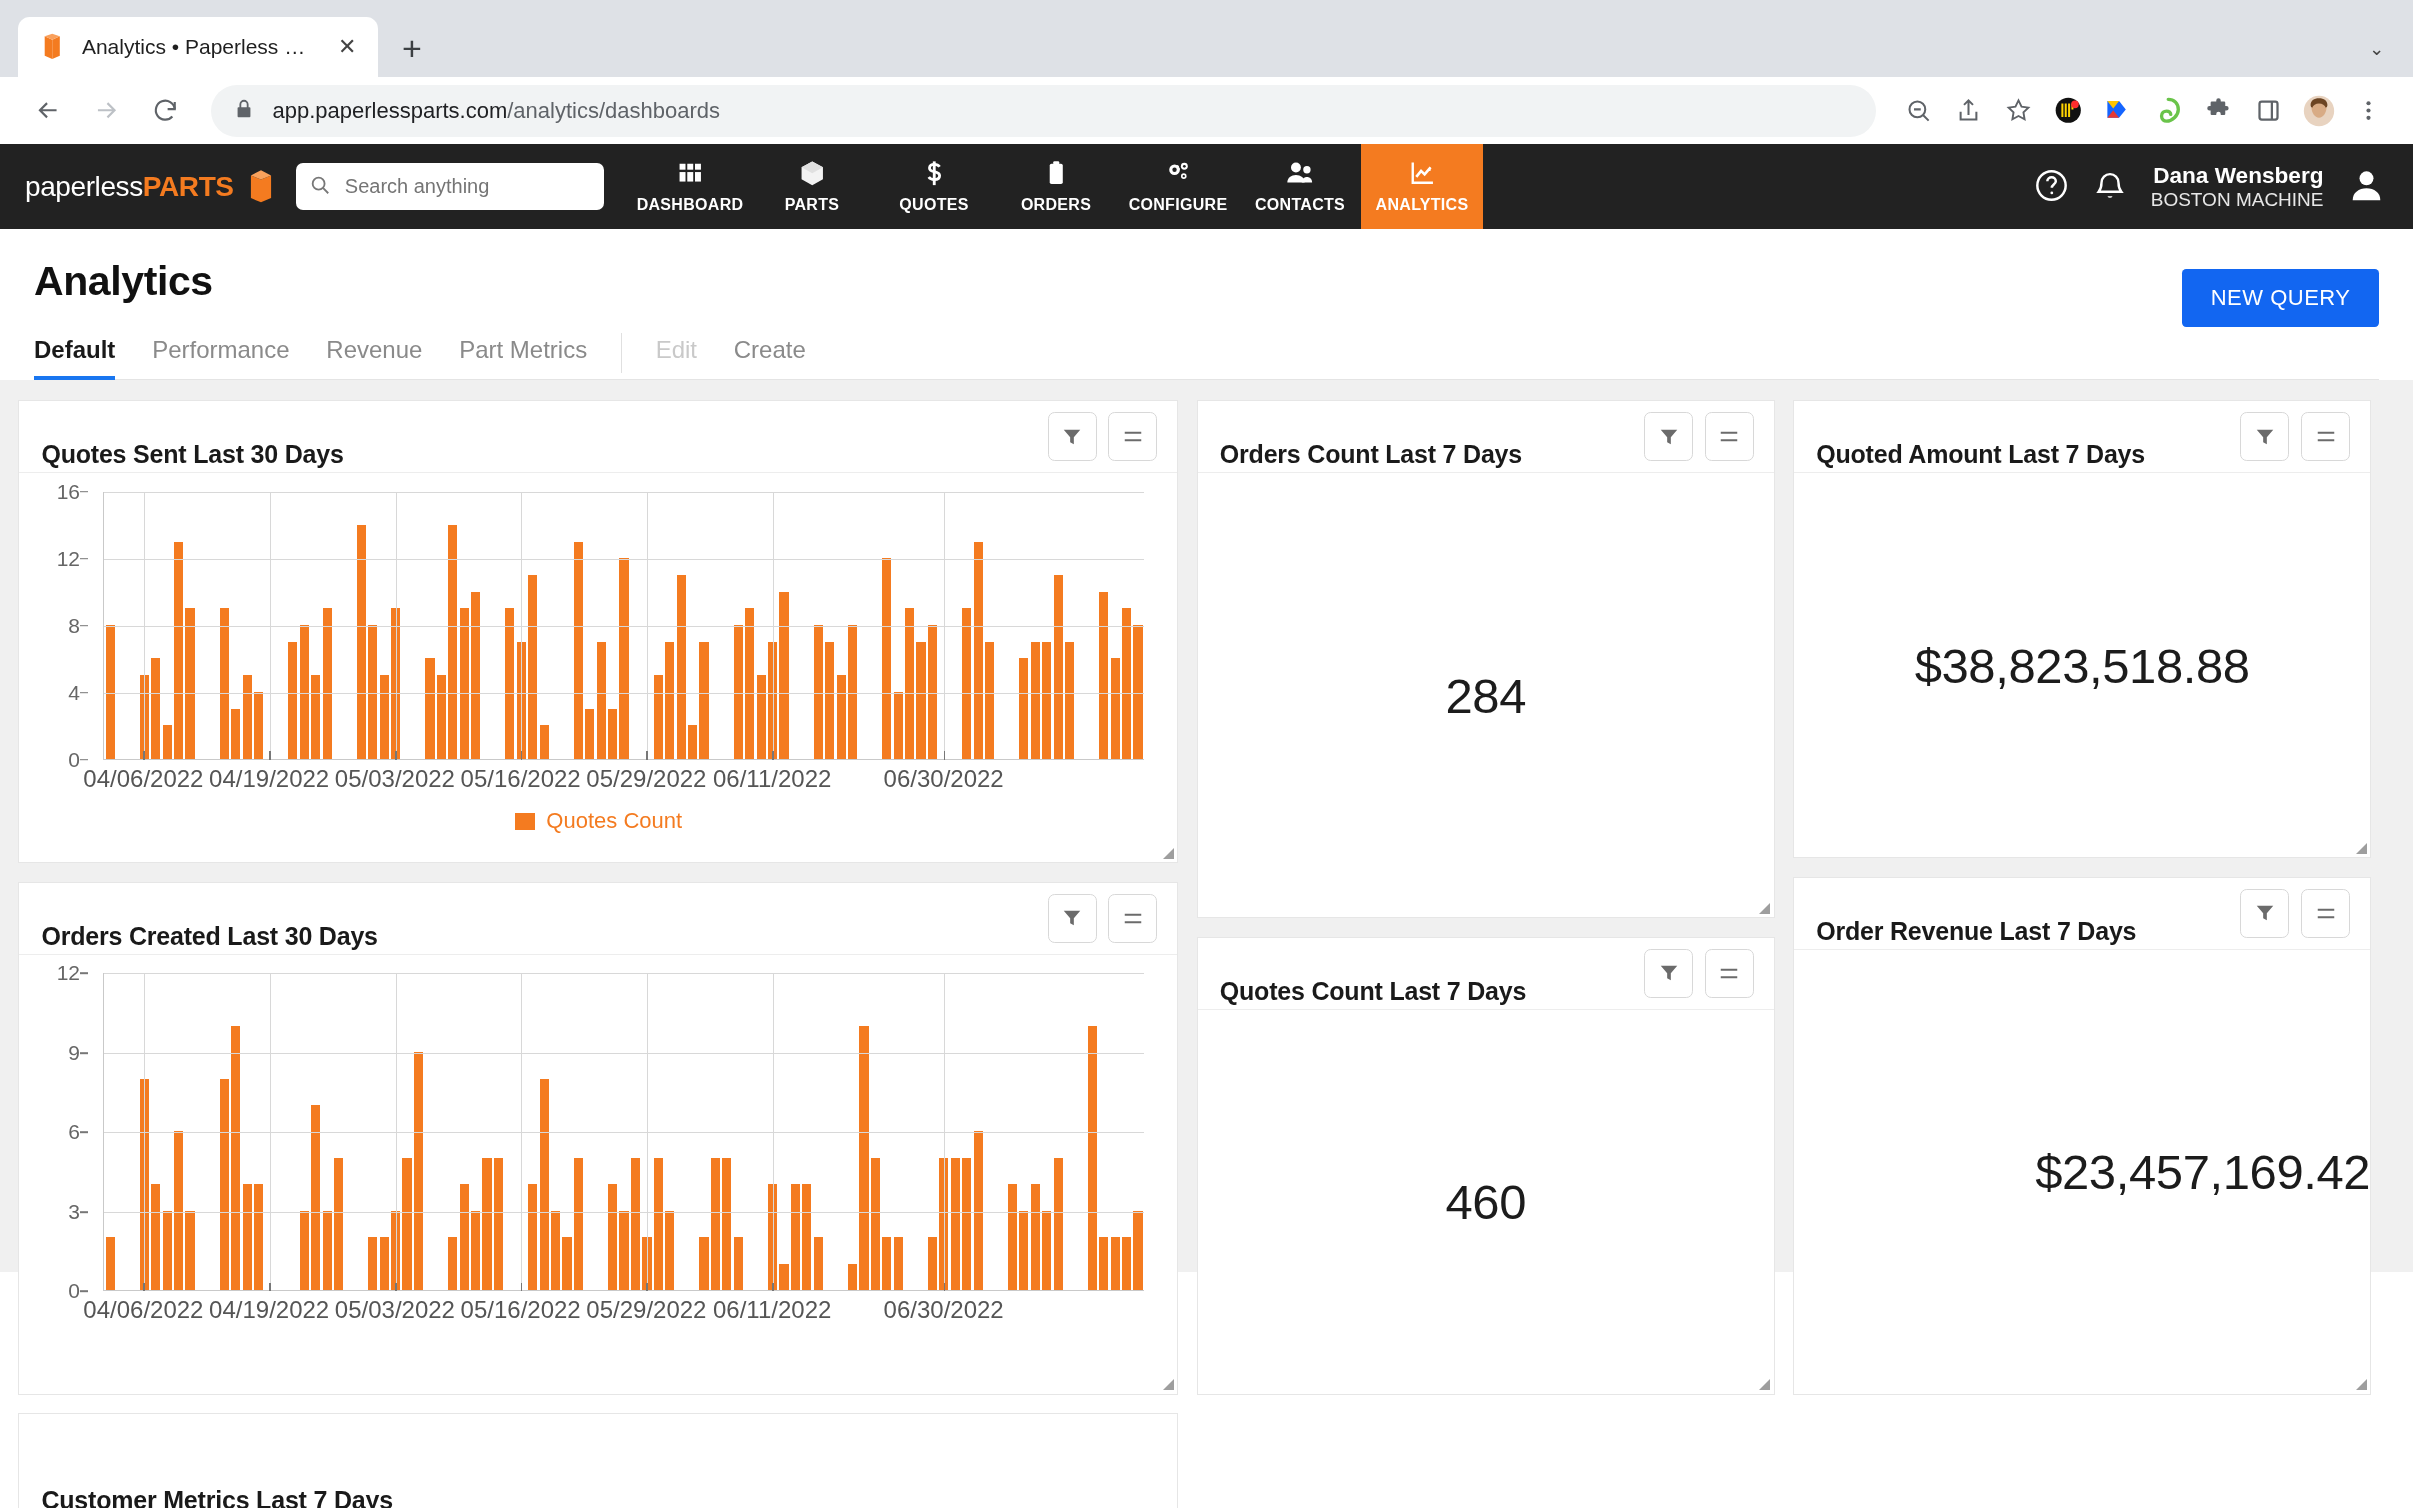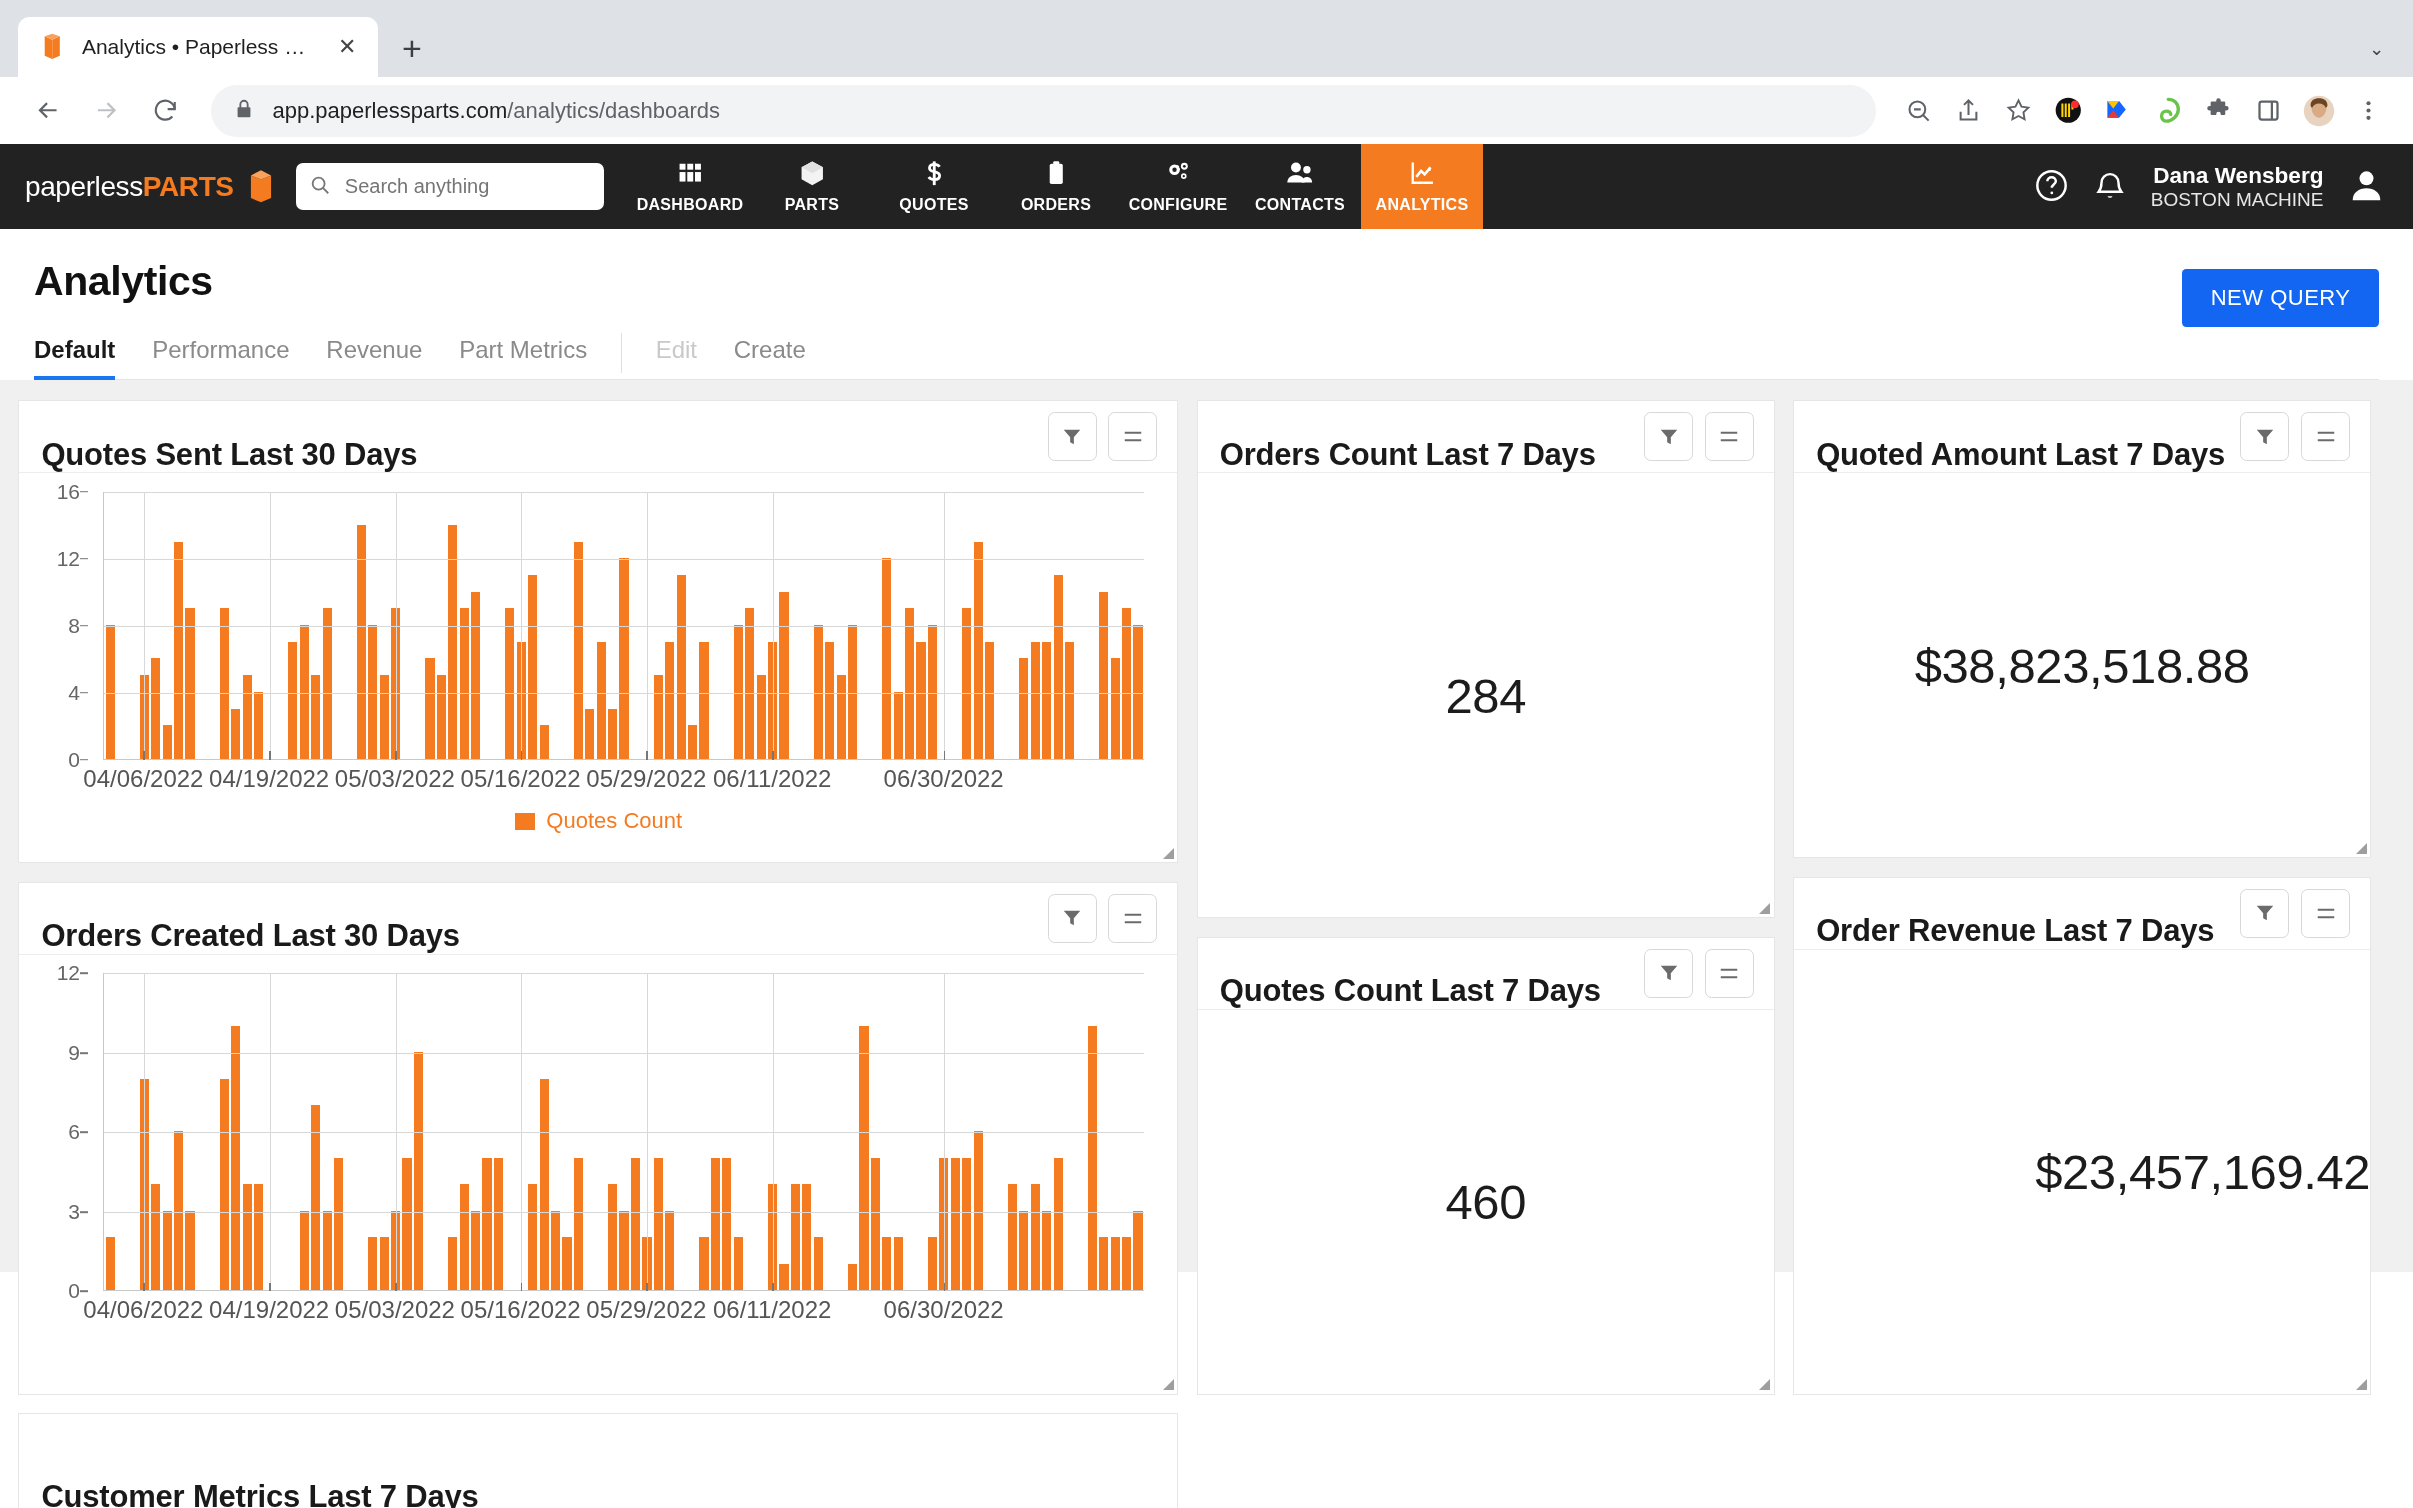--- a/index.html
+++ b/index.html
@@ -82,21 +82,21 @@
   .dash { background:#f0f0f0; padding:20px 18.4px 0 18.4px; height:892px; position:relative; }
   .grid { display:flex; gap:18.4px; align-items:flex-start; }
   .col-left { width:1160px; flex:none; }
   .col-mid  { width:578px; flex:none; }
   .col-right{ width:578px; flex:none; }
 
   .card { background:#fff; border:0.8px solid #e6e6e6; position:relative; margin-bottom:18.4px; }
   .card-head {
     height:72px; display:flex; align-items:center; padding:0 20px 0 22px; border-bottom:0.8px solid #ededed;
   }
-  .card-title { font-size:31px; font-weight:700; color:#1a1a1a; letter-spacing:-0.2px;margin-top:36px; }
+  .card-title { font-size:25px; font-weight:700; color:#1a1a1a; letter-spacing:-0.2px;margin-top:36px; }
   .card-actions { margin-left:auto; display:flex; gap:11.7px; }
   .icon-btn {
     width:49px; height:49px; border:0.8px solid #d8d8d8; border-radius:6.7px; background:#fff;
     display:flex; align-items:center; justify-content:center; cursor:pointer;
   }
   .resize-handle {
     position:absolute; right:3.4px; bottom:3.4px; width:15px; height:15px; cursor:nwse-resize;
   }
   .resize-handle:before {
     content:""; position:absolute; right:0; bottom:0; width:0; height:0;

